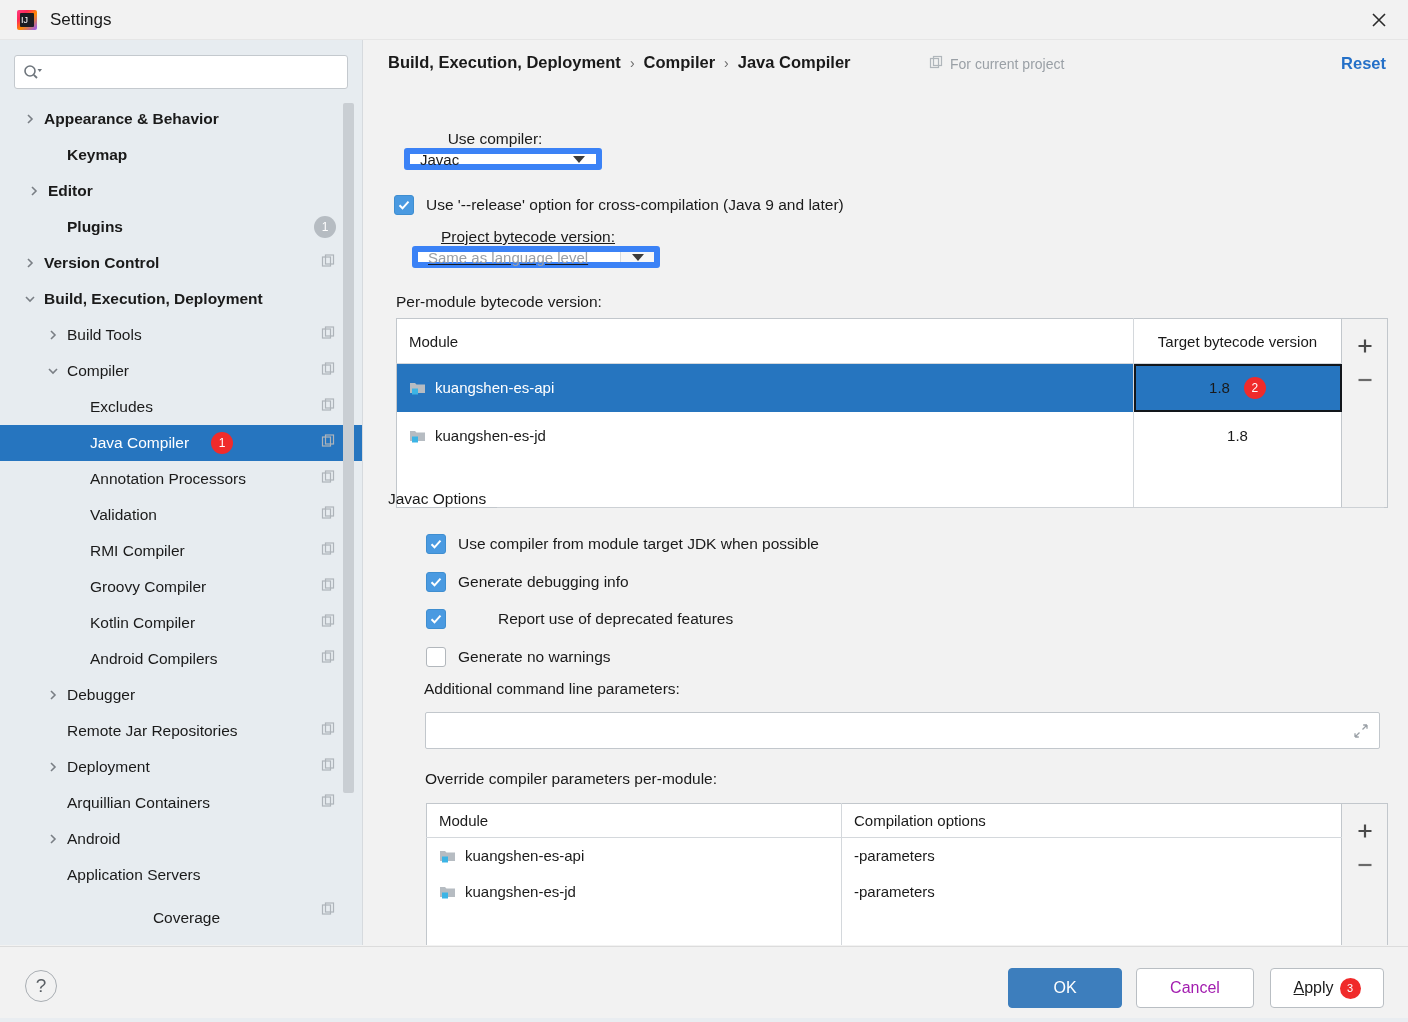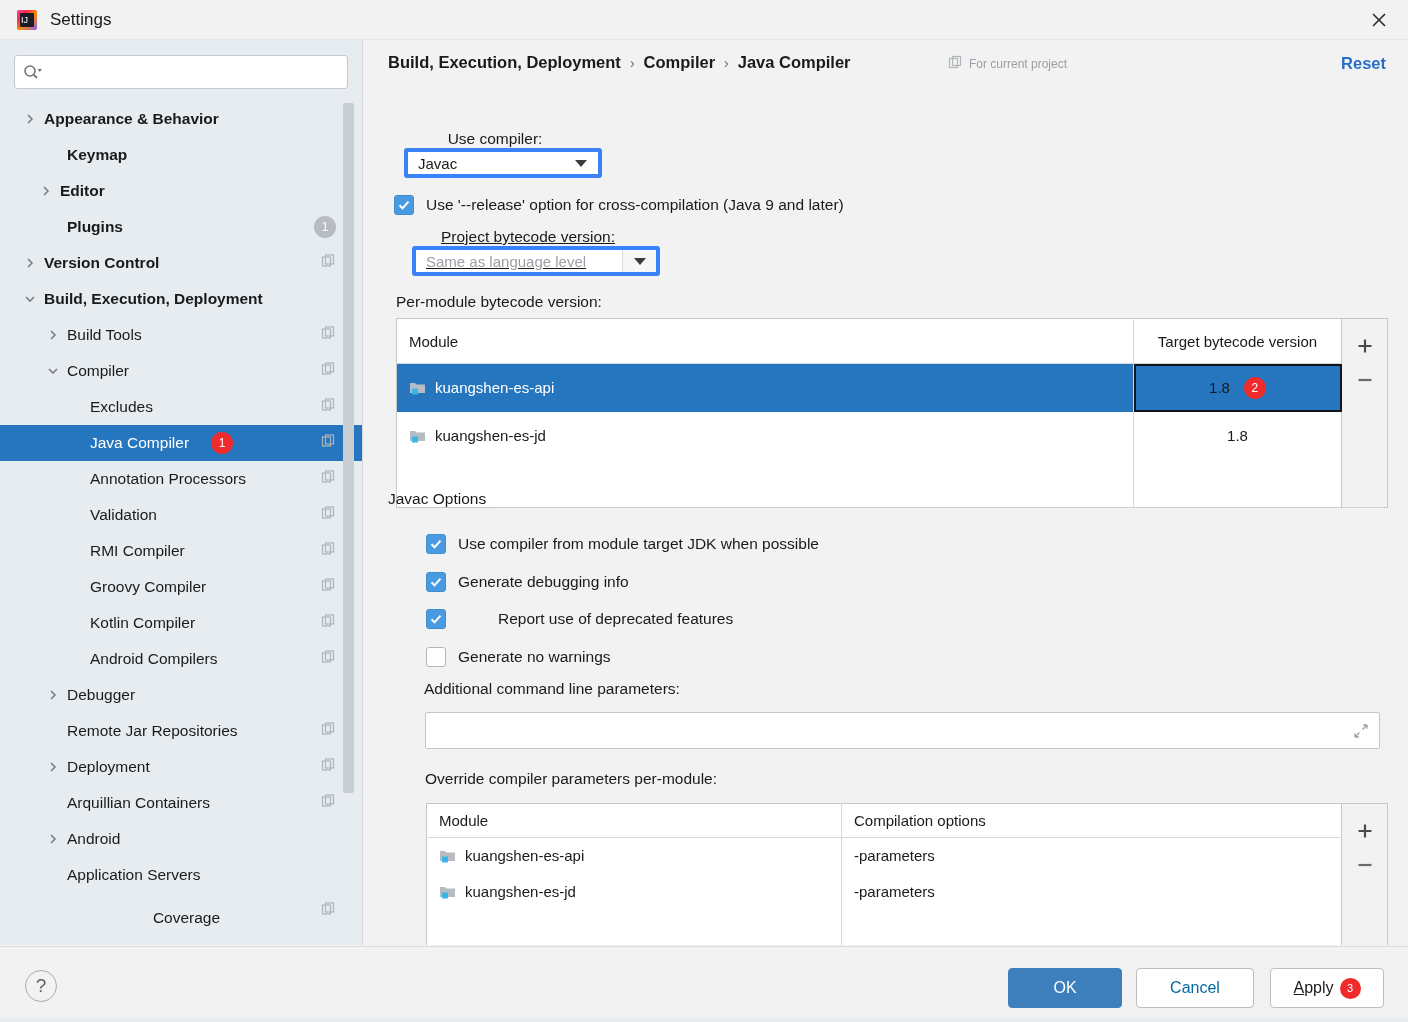--- a/index.html
+++ b/index.html
@@ -99,34 +99,34 @@
   .main {
     position: absolute; left: 364px; top: 40px; width: 1044px; height: 905px;
     background: #f2f2f2; overflow: hidden;
   }
   .breadcrumb {
     position: absolute; left: 24px; top: 13px; display: flex; align-items: center;
     font-size: 16.5px; font-weight: bold; white-space: nowrap;
   }
   .crumb-sep { margin: 0 9px; color: #6b6b6b; font-weight: normal; font-size: 14px; }
   .for-project {
-    position: absolute; left: 584px; top: 15px;
-    display: flex; align-items: center; color: #9aa0a6; font-size: 12px;
+    position: absolute; left: 565px; top: 15px;
+    display: flex; align-items: center; color: #9aa0a6; font-size: 14px;
   }
   .for-project .copy-icon { position: static; transform: none; margin-right: 6px; }
   .reset-link {
     position: absolute; right: 22px; top: 14px;
     color: #2470c8; font-size: 16.5px; font-weight: bold; cursor: pointer;
   }
 
   .row { position: absolute; display: flex; align-items: center; flex-direction: column; }
   .lbl { font-size: 15.5px; color: #1a1a1a; }
 
   .combo {
-    height: 30px; background: #ffffff; border: 4px solid #3b82f6; border-radius: 3px;
+    height: 22px; background: #ffffff; border: 6px solid #3b82f6; border-radius: 3px;
     display: flex; align-items: center; cursor: pointer;
   }
   .combo .val { padding: 0 10px; font-size: 15px; flex: 1; white-space: nowrap; }
   .combo .val.placeholder { color: #9a9fa5; }
   .combo .arrowbox {
     width: 34px; height: 100%; display: flex; align-items: center; justify-content: center;
   }
   .combo.split .arrowbox { border-left: 1px solid #d7dadd; background: #f7f7f7; }
   .caret { width: 0; height: 0; border-left: 6px solid transparent; border-right: 6px solid transparent; border-top: 7px solid #3c3c3c; }
 
@@ -195,21 +195,21 @@
     position: absolute; left: 25px; top: 23px; width: 32px; height: 32px;
     border: 1px solid #a9aeb3; border-radius: 50%; color: #5a5f64;
     display: flex; align-items: center; justify-content: center; font-size: 19px; cursor: pointer;
   }
   .btn {
     position: absolute; top: 21px; height: 40px; border-radius: 4px;
     display: flex; align-items: center; justify-content: center;
     font-size: 16px; cursor: pointer;
   }
   .btn-ok { left: 1008px; width: 114px; background: #3d7ebd; color: #ffffff; border: 1px solid #3d7ebd; }
-  .btn-cancel { left: 1136px; width: 118px; background: #ffffff; color: #0369a1; border: 1px solid #b9bec3; }
+  .btn-cancel { left: 1136px; width: 118px; background: #ffffff; color: #a21caf; border: 1px solid #b9bec3; }
   .btn-apply { left: 1270px; width: 114px; background: #ffffff; color: #1a1a1a; border: 1px solid #b9bec3; gap: 6px; }
   .btn-apply .ul { text-decoration: underline; }
   .btn-apply .red-badge { width: 21px; height: 21px; font-size: 11px; }
 
   .bottom-strip {
     position: absolute; left: 0; top: 1018px; width: 1408px; height: 4px; background: #e9edf1;
   }
 </style>
 </head>
 <body>
@@ -244,21 +244,21 @@
           <svg width="12" height="12" viewBox="0 0 12 12">
             <path d="M4 2 L8 6 L4 10" fill="none" stroke="#7a7f85" stroke-width="1.6"></path>
           </svg>
         </span>
         <span class="label">Appearance &amp; Behavior</span>
       </div>
       <div class="tree-item bold" style="padding-left: 45px;">
         <span class="arrow empty"></span>
         <span class="label">Keymap</span>
       </div>
-      <div class="tree-item bold" style="padding-left: 38px;">
+      <div class="tree-item bold" style="padding-left: 26px;">
         <span class="arrow">
           <svg width="12" height="12" viewBox="0 0 12 12">
             <path d="M4 2 L8 6 L4 10" fill="none" stroke="#7a7f85" stroke-width="1.6"></path>
           </svg>
         </span>
         <span class="label">Editor</span>
       </div>
       <div class="tree-item bold" style="padding-left: 45px;">
         <span class="arrow empty"></span>
         <span class="label">Plugins</span>

